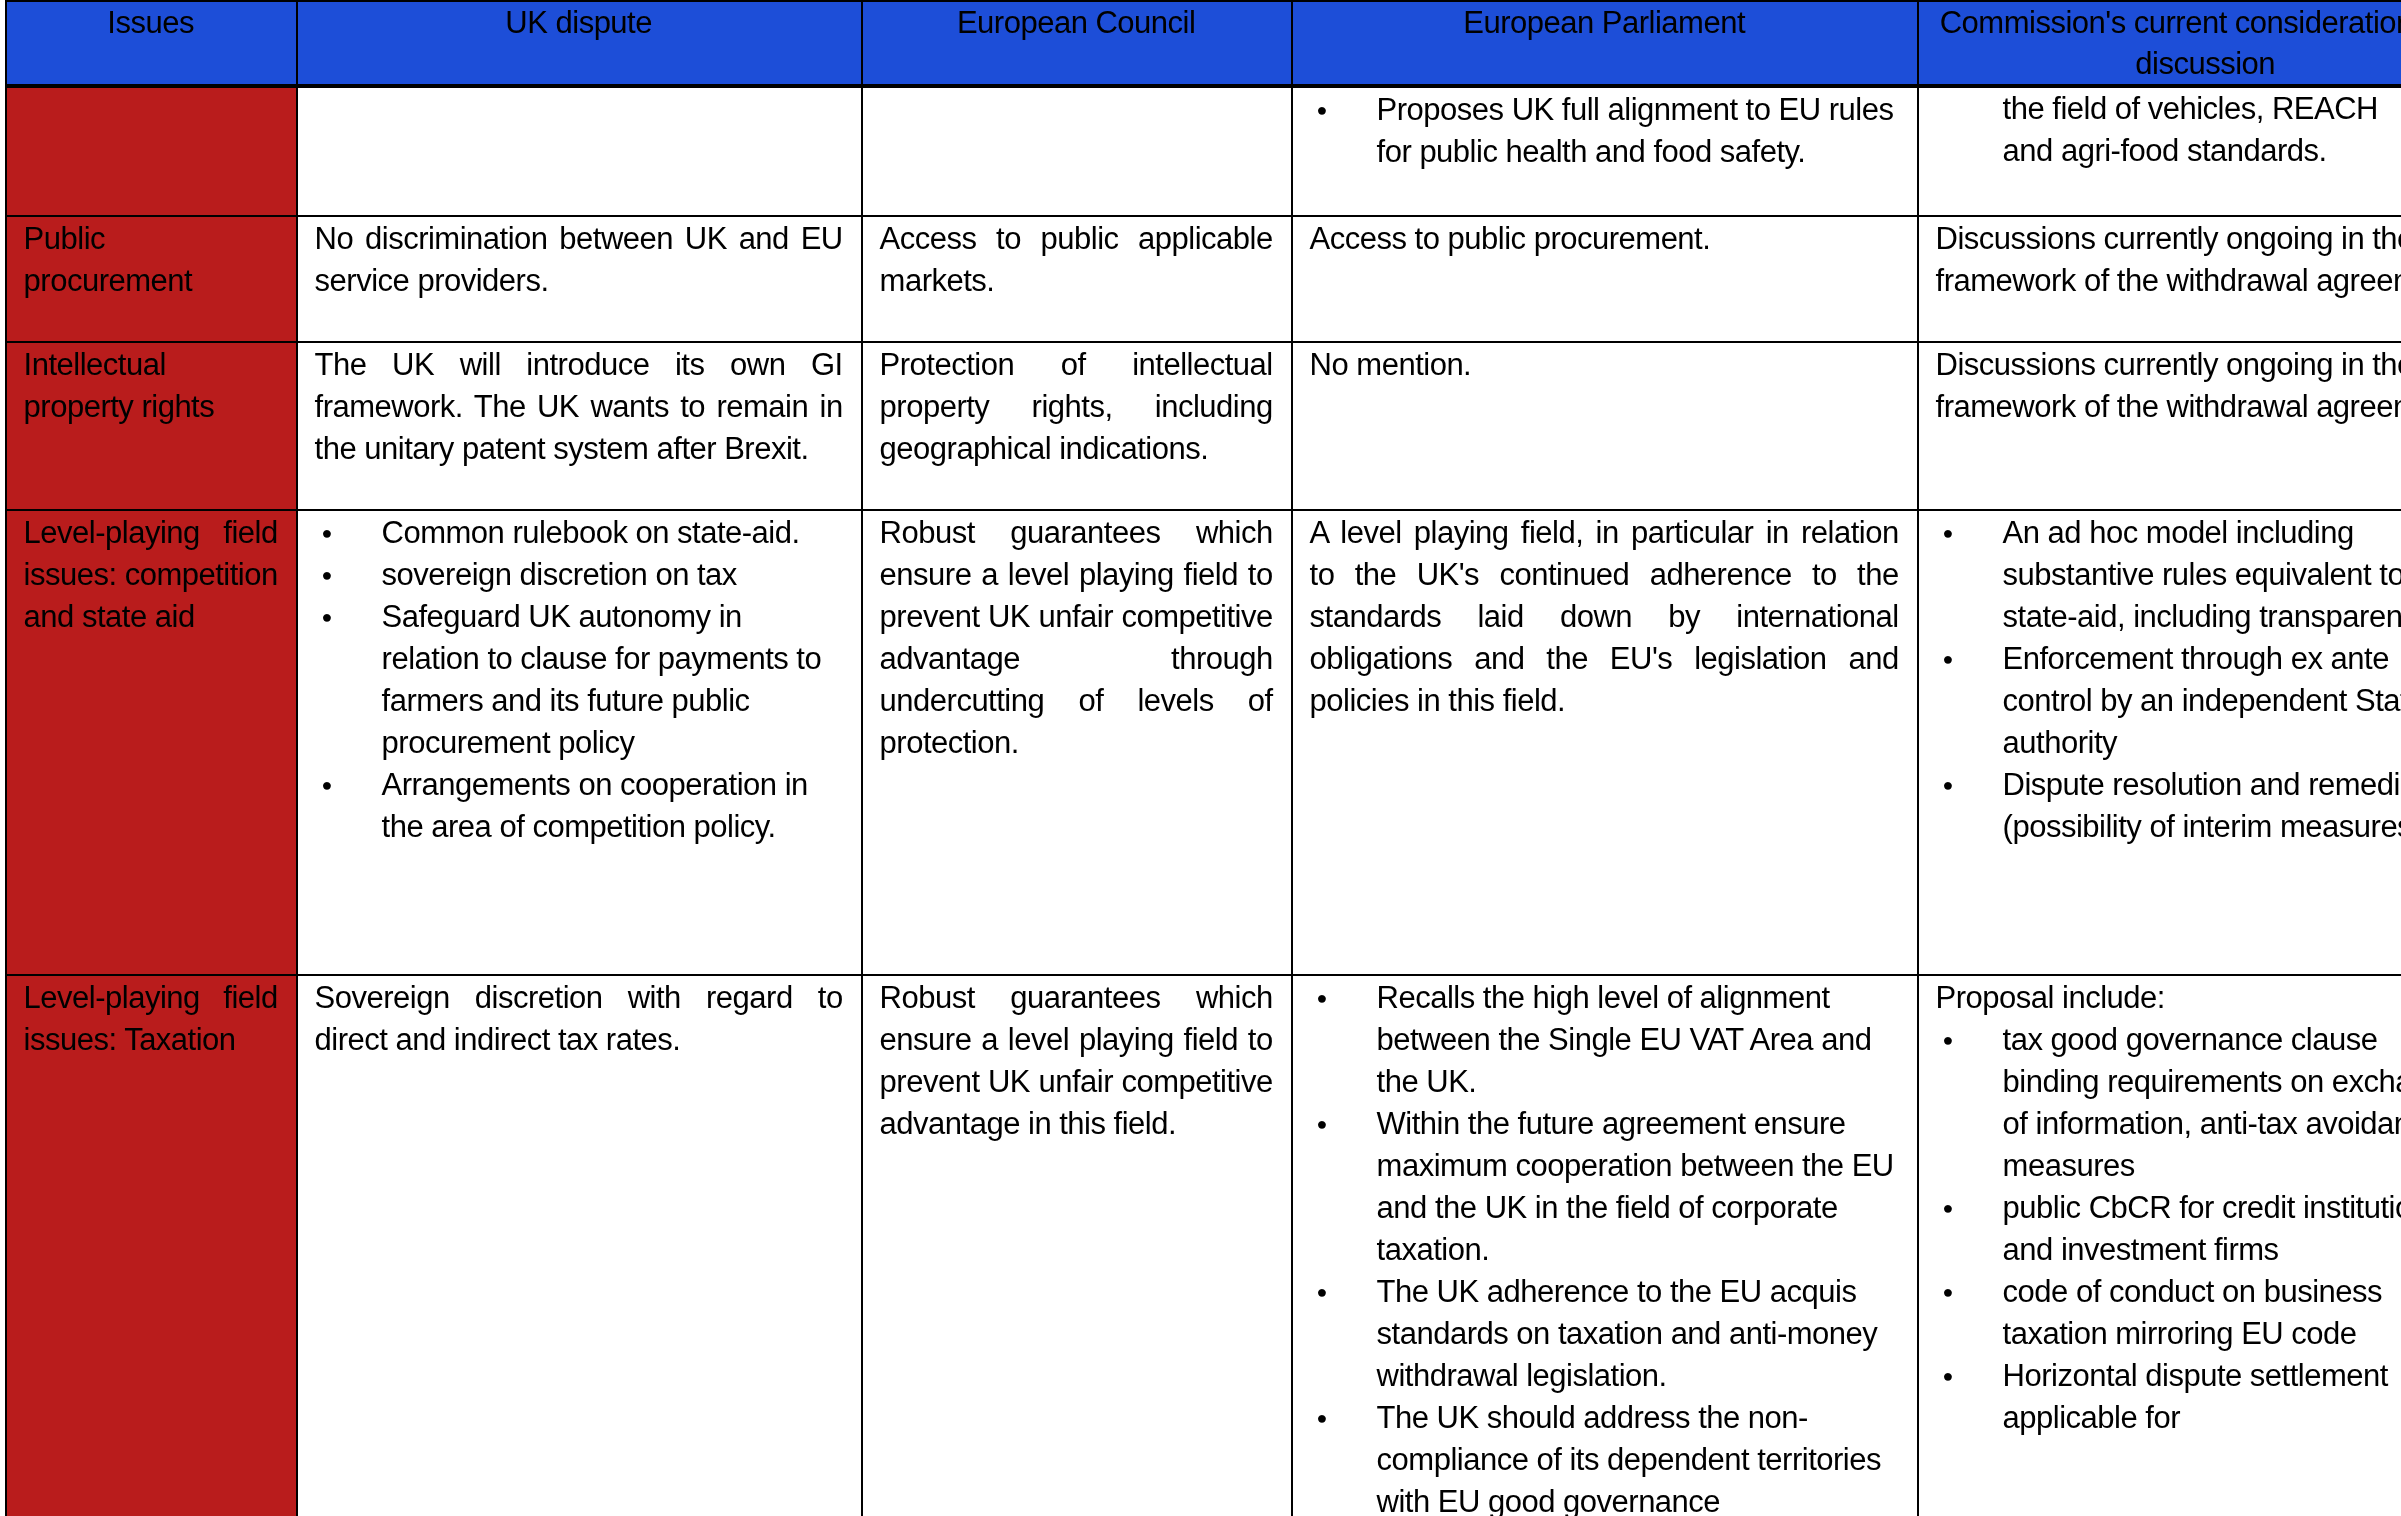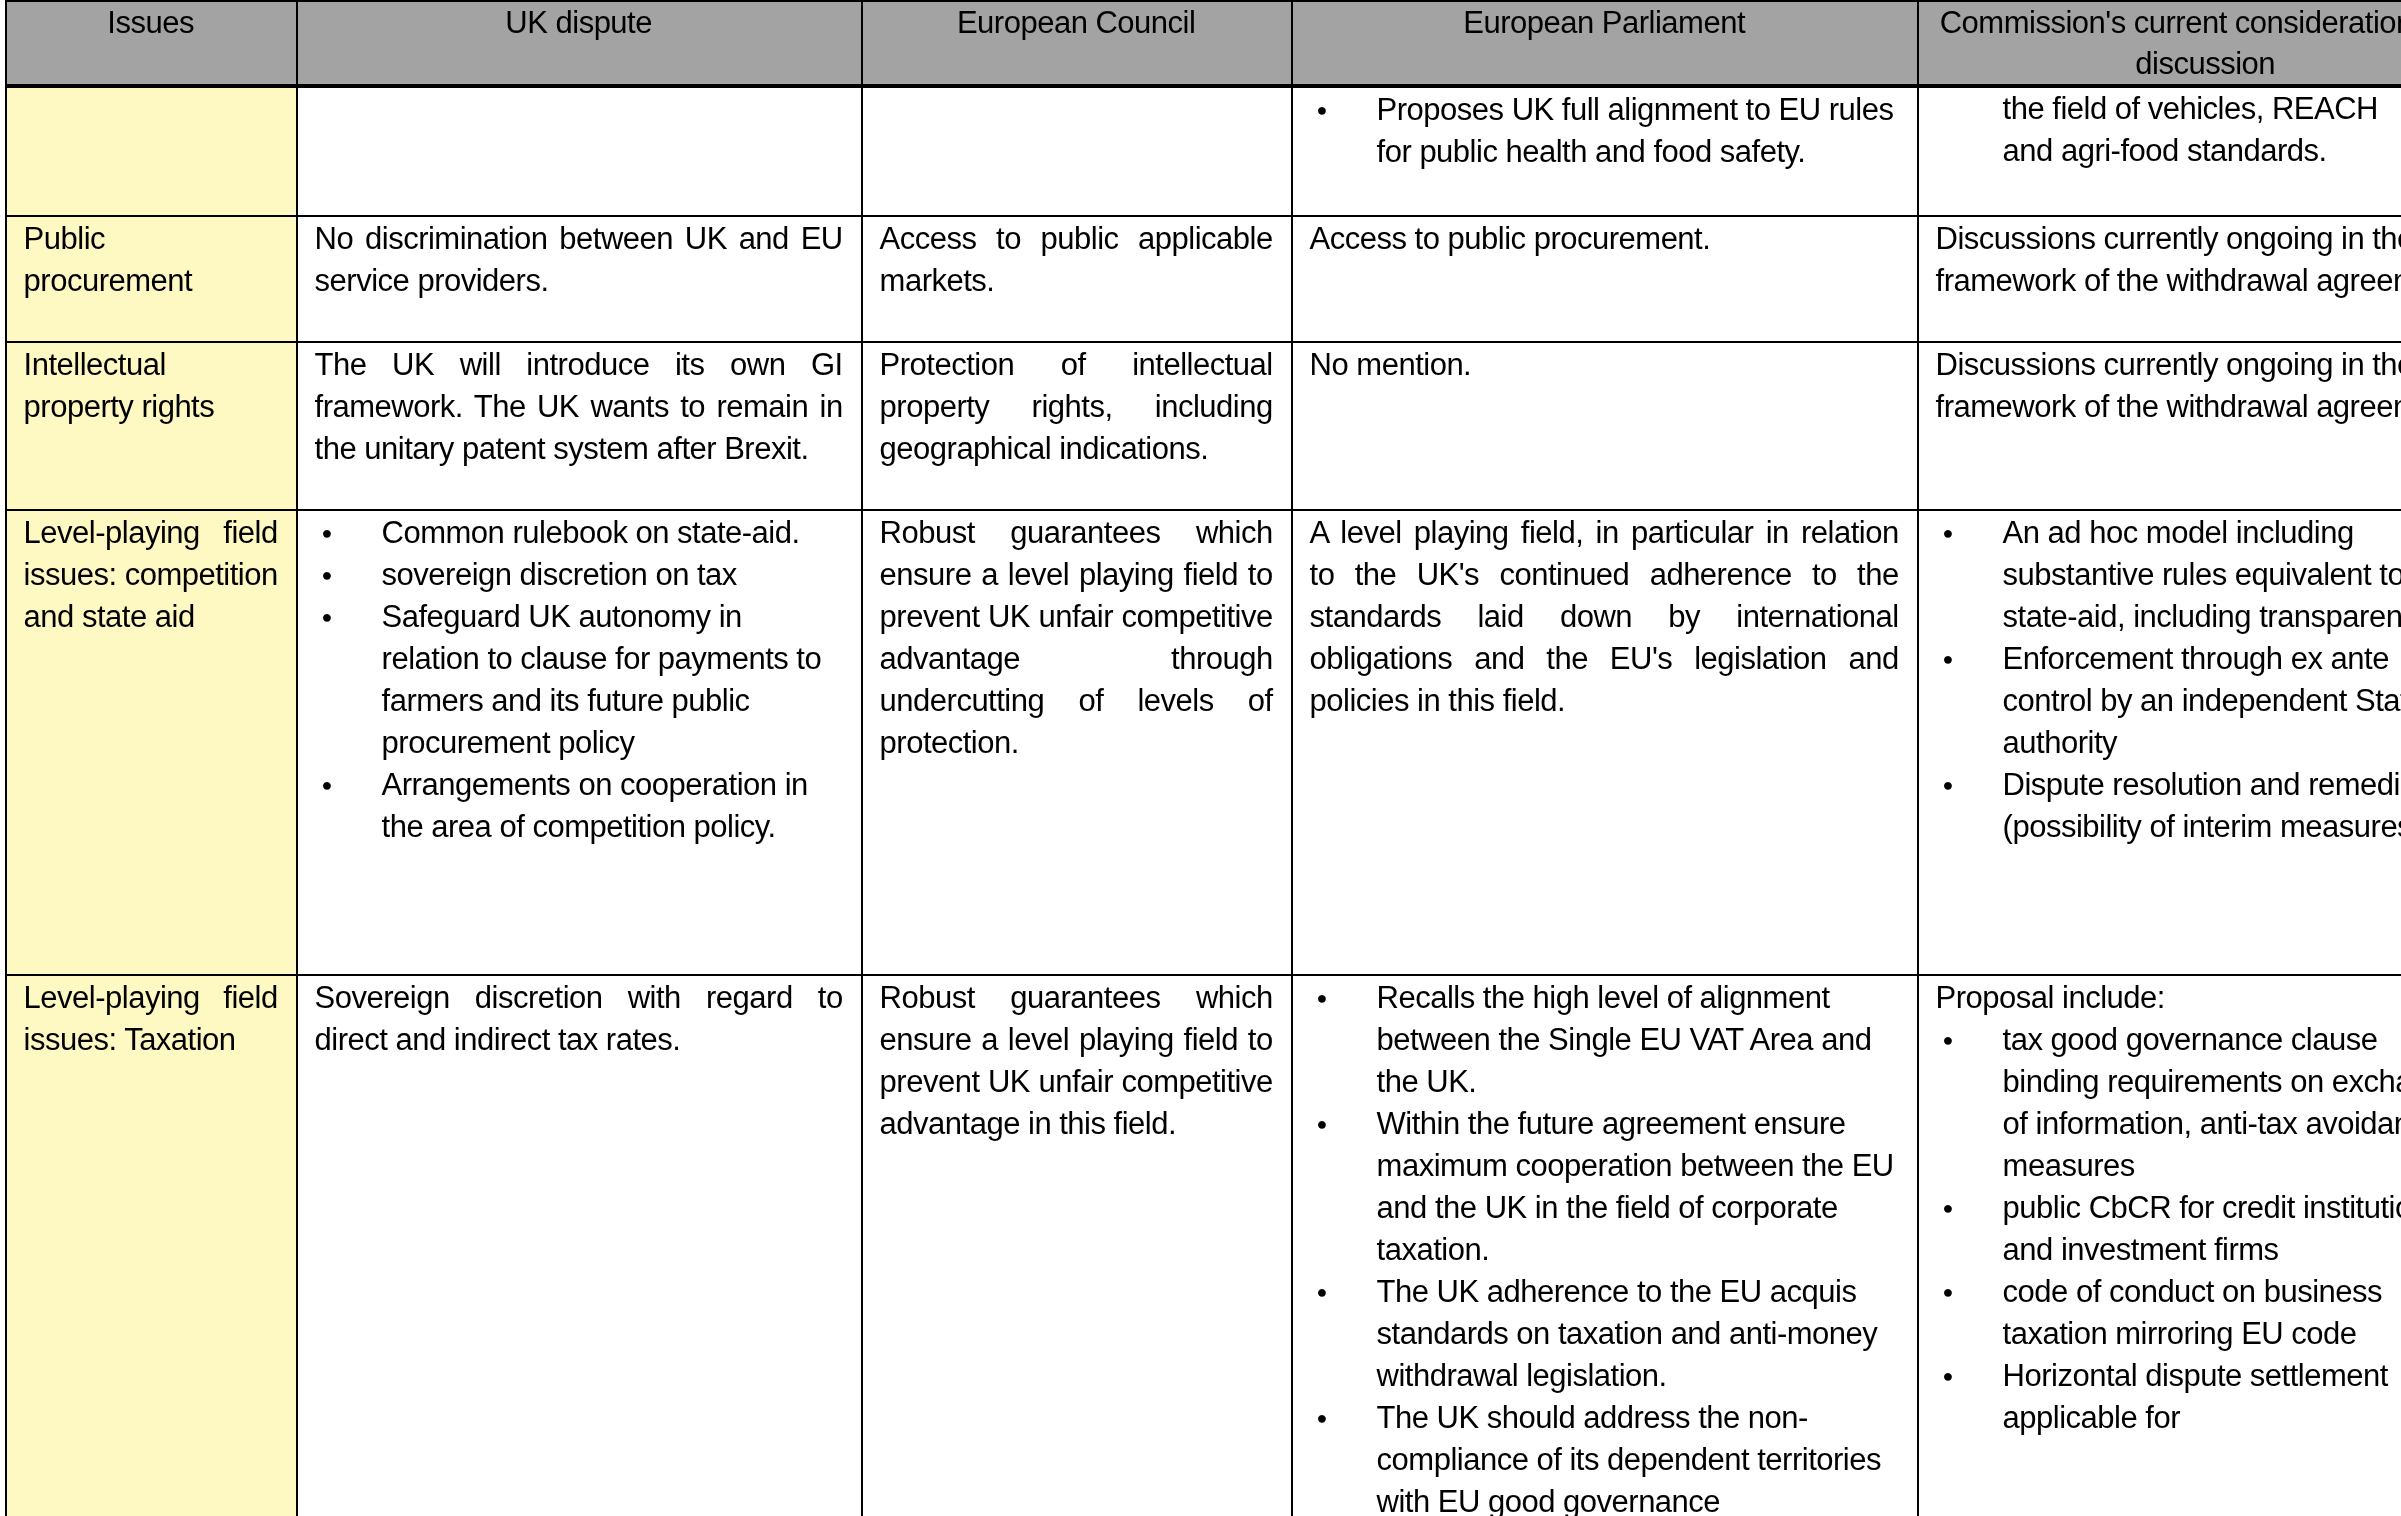--- a/index.html
+++ b/index.html
@@ -34,31 +34,31 @@
   th, td {
     border: 2.5px solid #000;
     vertical-align: top;
     padding: 0 18.3px 0 16.6px;
     font-size: 31px;
     line-height: 42px;
     letter-spacing: -0.5px;
     overflow: hidden;
   }
   th {
-    background: #a3a3a3;
+    background: #1d4ed8;
     font-weight: normal;
     text-align: center;
     height: 80px;
     padding-top: 0;
     padding-bottom: 0;
     border-bottom: 4.2px solid #000;
     line-height: 41px;
   }
   td.issue {
-    background: #fef9c3;
+    background: #b91c1c;
     text-align: justify;
     text-align-last: left;
   }
   td.just {
     text-align: justify;
     margin-left: 46px;
   }
   td.just .txt {
     text-align: justify;
   }

